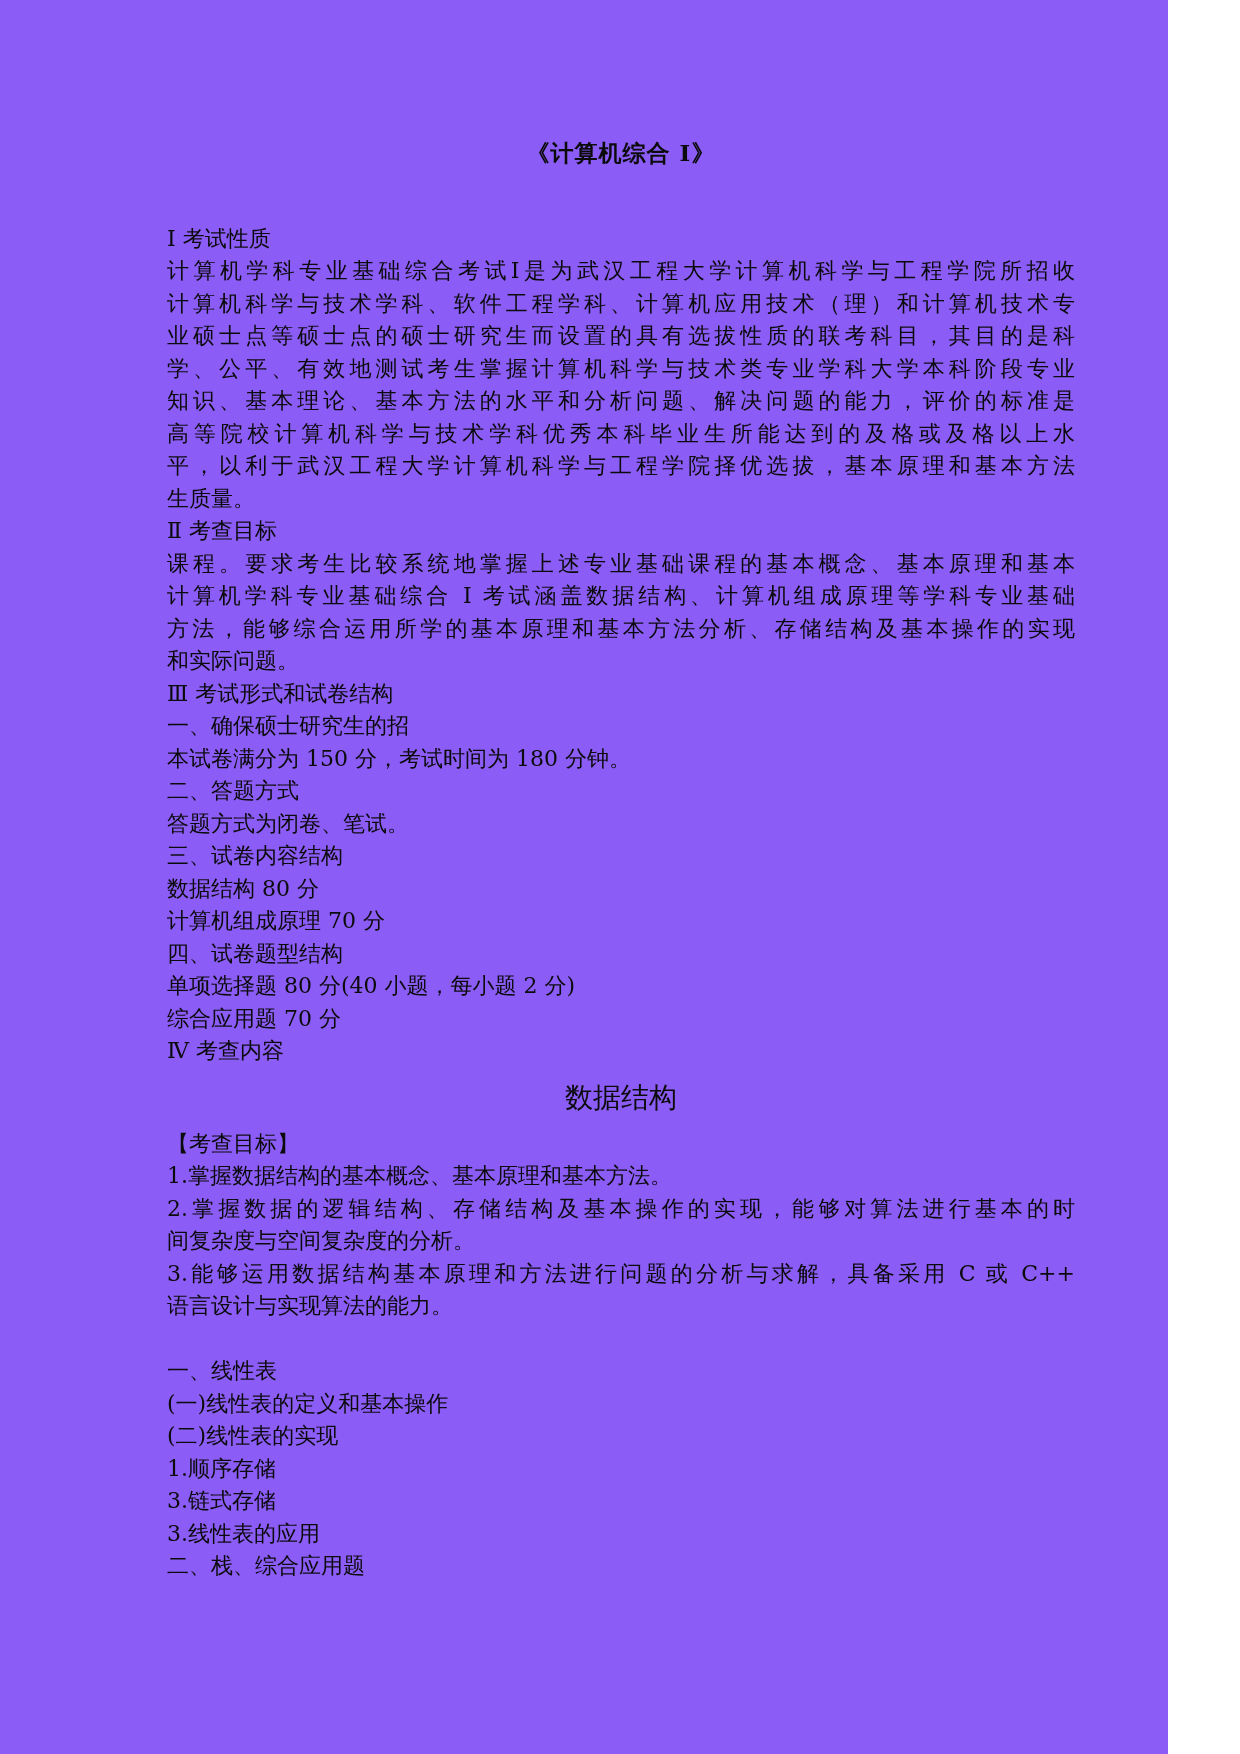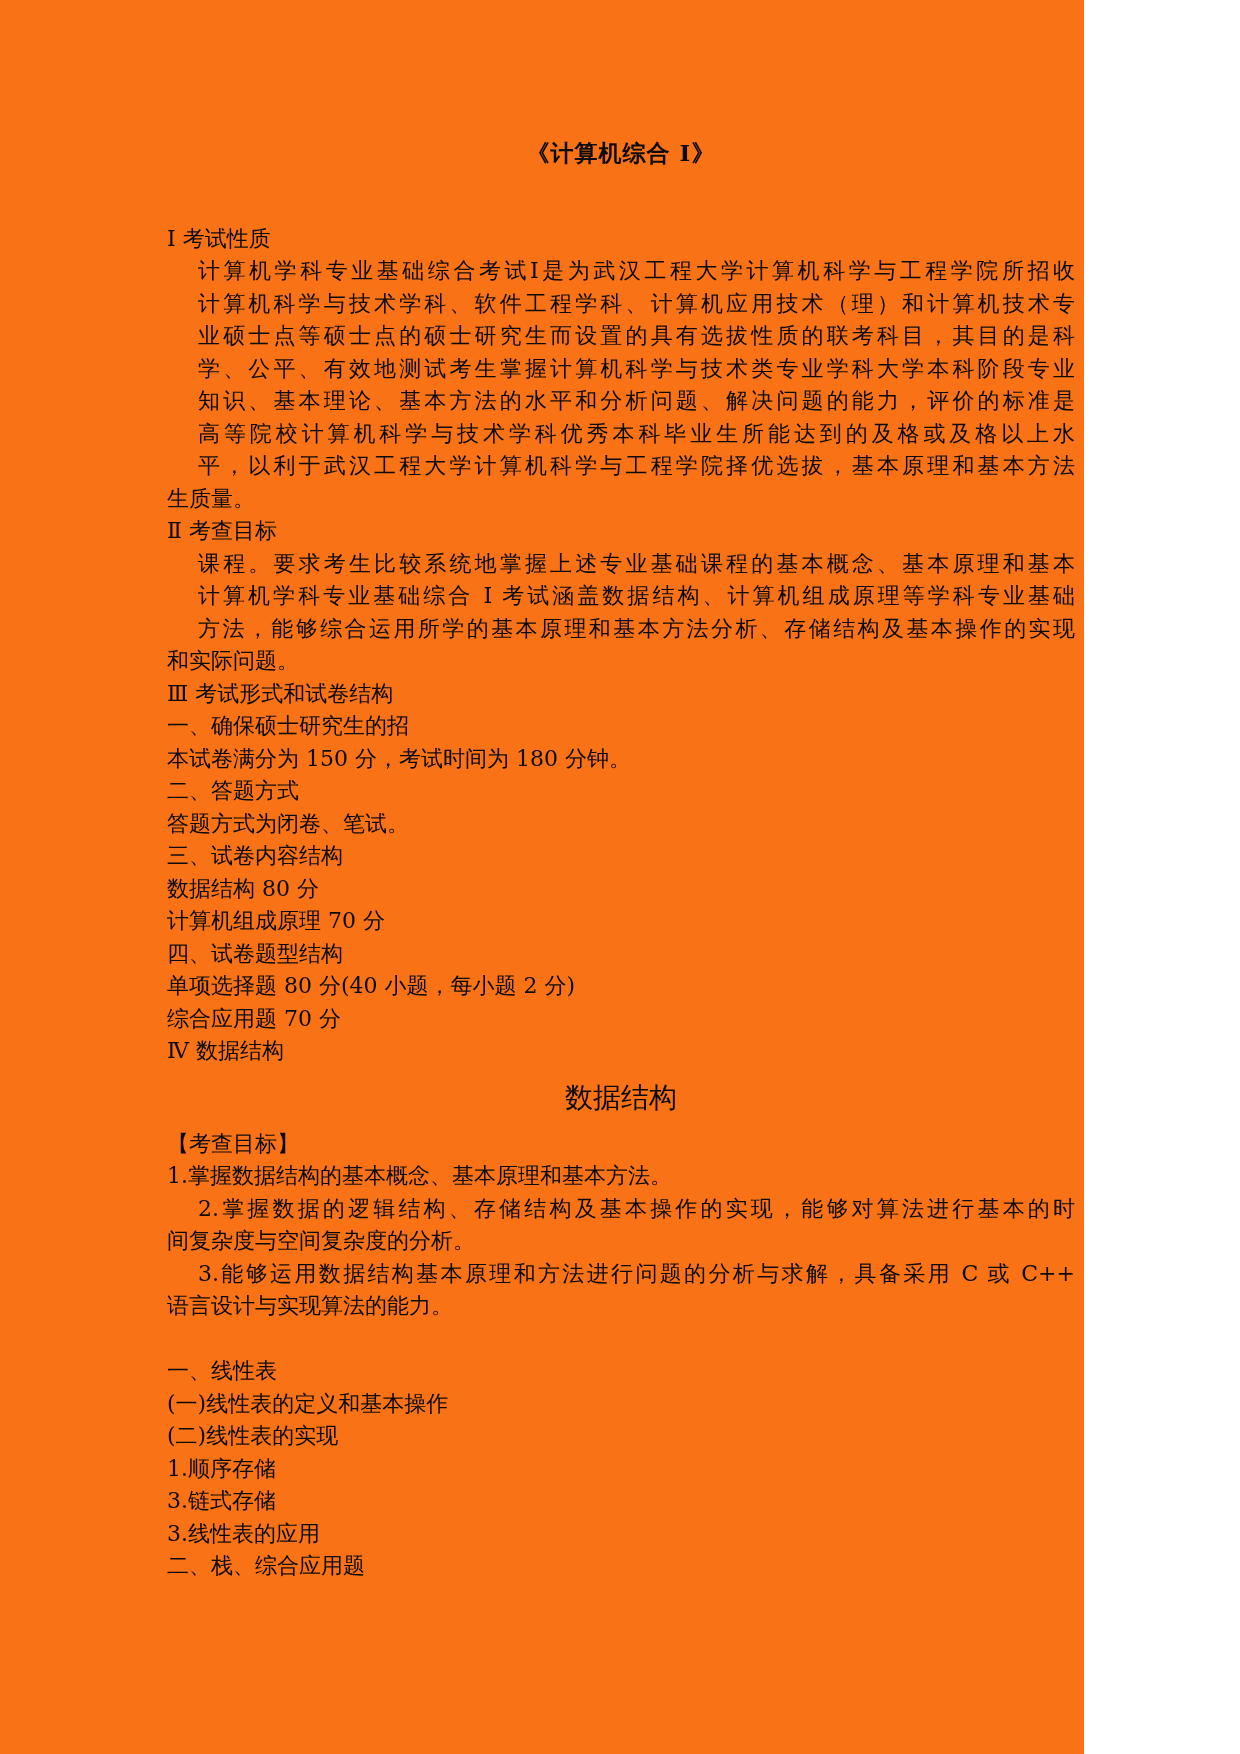--- a/index.html
+++ b/index.html
@@ -2,23 +2,23 @@
 <html><head>
 <meta charset="utf-8">
 <style>
   html, body {
     margin: 0;
     padding: 0;
     background: #ffffff;
   }
   .page {
     position: relative;
-    width: 1084px;
+    width: 1168px;
     height: 1754px;
-    background: #f97316;
+    background: #8b5cf6;
     overflow: hidden;
   }
   .doc {
     position: absolute;
     left: 167px;
     top: 137px;
     width: 908px;
     font-family: "DejaVu Serif", "Liberation Serif", serif;
     font-size: 22px;
     line-height: 32.5px;
@@ -33,21 +33,20 @@
     white-space: nowrap;
   }
   .ln {
     min-height: 32.5px;
     white-space: pre-wrap;
   }
   
   .ln.j {
     text-align: justify;
     text-align-last: justify;
-    margin-left: 31px;
   }
   
   .ln.h2 {
     text-align: center;
     text-align-last: center;
     font-weight: 400;
     font-size: 28px;
     line-height: 60px;
     min-height: 60px;
   }
@@ -80,21 +79,21 @@
         <div class="ln">一、确保硕士研究生的招</div>
         <div class="ln">本试卷满分为 150 分，考试时间为 180 分钟。</div>
         <div class="ln">二、答题方式</div>
         <div class="ln">答题方式为闭卷、笔试。</div>
         <div class="ln">三、试卷内容结构</div>
         <div class="ln">数据结构 80 分</div>
         <div class="ln">计算机组成原理 70 分</div>
         <div class="ln">四、试卷题型结构</div>
         <div class="ln">单项选择题 80 分(40 小题，每小题 2 分)</div>
         <div class="ln">综合应用题 70 分</div>
-        <div class="ln">Ⅳ 数据结构</div>
+        <div class="ln">Ⅳ 考查内容</div>
         <div class="ln h2">数据结构</div>
         <div class="ln">【考查目标】</div>
         <div class="ln">1.掌握数据结构的基本概念、基本原理和基本方法。</div>
         <div class="ln j">2.掌握数据的逻辑结构、存储结构及基本操作的实现，能够对算法进行基本的时</div>
         <div class="ln">间复杂度与空间复杂度的分析。</div>
         <div class="ln j">3.能够运用数据结构基本原理和方法进行问题的分析与求解，具备采用 C 或 C++</div>
         <div class="ln">语言设计与实现算法的能力。</div>
         <div class="ln blank"></div>
         <div class="ln">一、线性表</div>
         <div class="ln">(一)线性表的定义和基本操作</div>

